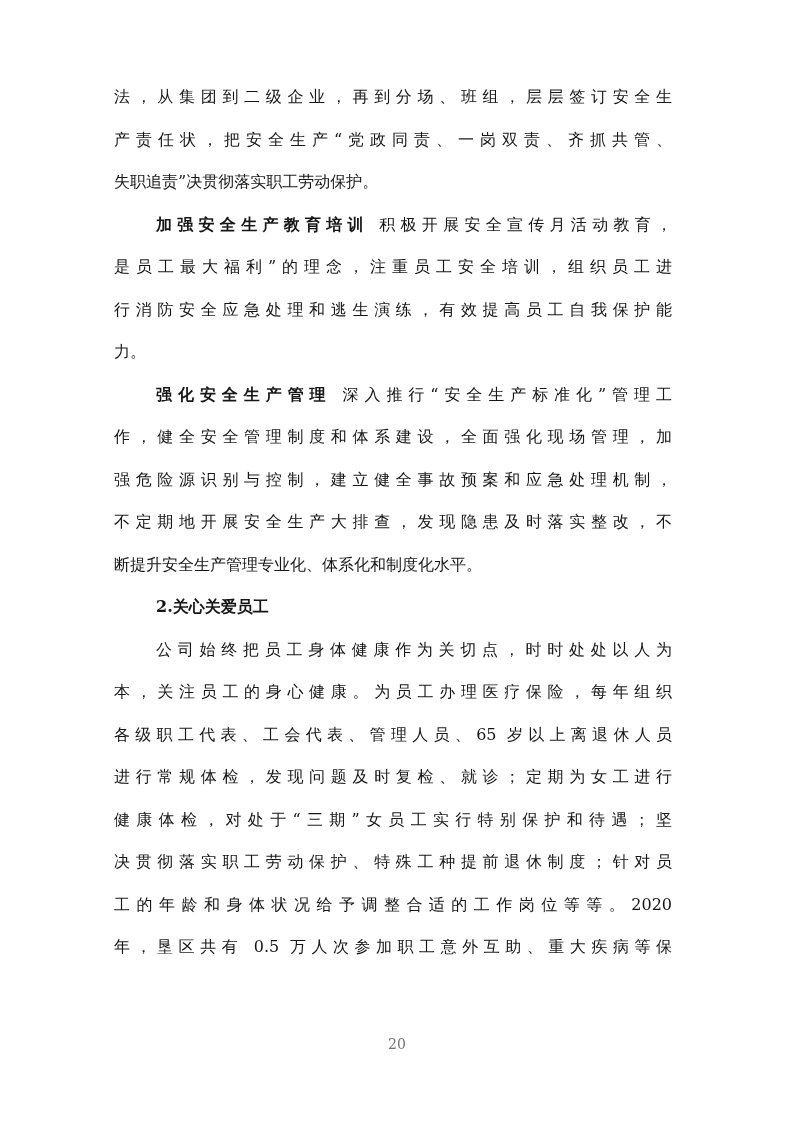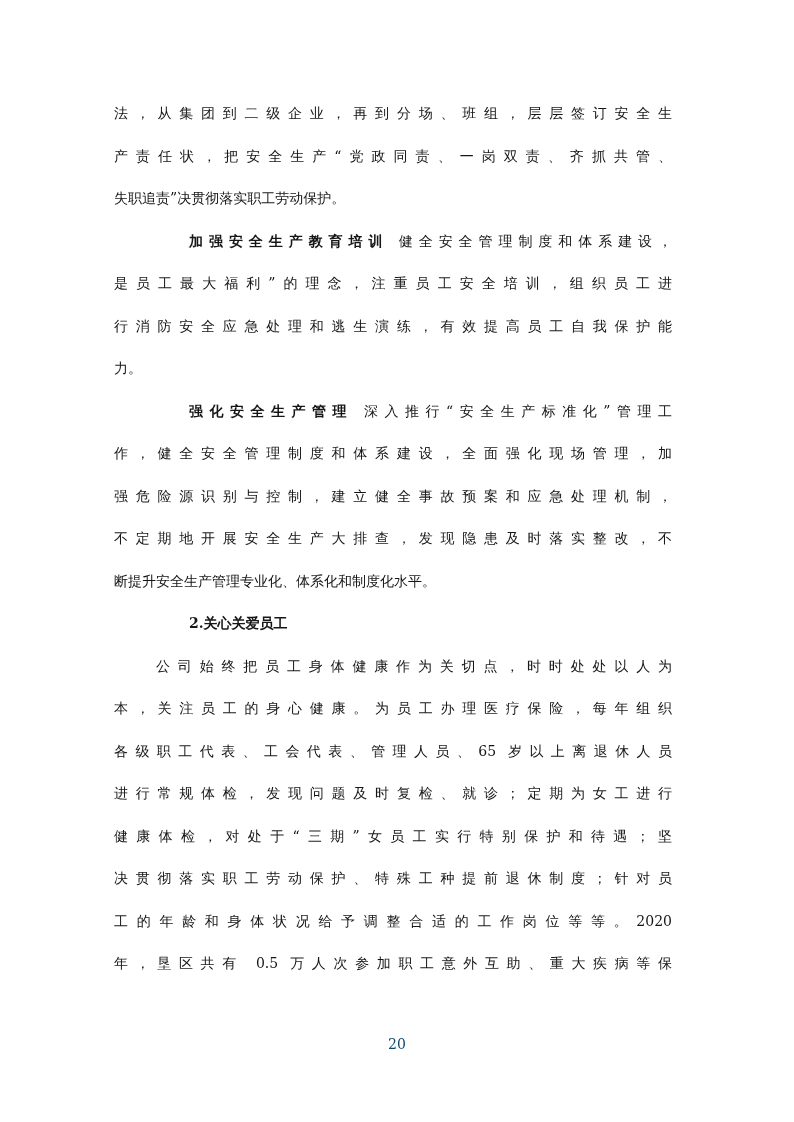--- a/index.html
+++ b/index.html
@@ -12,62 +12,61 @@
     width: 794px;
     height: 1122px;
     background: #ffffff;
     color: #161616;
     font-family: "DejaVu Serif", "Liberation Serif", serif;
     overflow: hidden;
   }
   .text-block {
     position: absolute;
     left: 114px;
-    top: 92px;
+    top: 76px;
     width: 558px;
-    font-size: 14px;
+    font-size: 16px;
   }
   .line {
     height: 42.5px;
     line-height: 42.5px;
     white-space: normal;
     text-align: left;
   }
   .line.full {
     text-align: justify;
     text-align-last: justify;
     text-justify: inter-character;
   }
   .line.indent {
     text-indent: 42px;
   }
   .bold {
     font-weight: bold;
-    margin-left: 33px;
   }
   .page-number {
     position: absolute;
     top: 1036px;
     left: 0;
     width: 100%;
     text-align: center;
     font-size: 14px;
-    color: #0c4a6e;
+    color: #737373;
     font-family: "DejaVu Serif", "Liberation Serif", serif;
   }
 </style>
 </head>
 <body>
 
 <div class="doc-page">
   <div class="text-block">
       <div class="line full"><span>法，从集团到二级企业，再到分场、班组，层层签订安全生</span></div>
       <div class="line full"><span>产责任状，把安全生产“党政同责、一岗双责、齐抓共管、</span></div>
       <div class="line"><span>失职追责”决贯彻落实职工劳动保护。</span></div>
-      <div class="line full indent"><span class="bold">加强安全生产教育培训</span><span> 健全安全管理制度和体系建设，</span></div>
+      <div class="line full indent"><span class="bold">加强安全生产教育培训</span><span> 积极开展安全宣传月活动教育，</span></div>
       <div class="line full"><span>是员工最大福利”的理念，注重员工安全培训，组织员工进</span></div>
       <div class="line full"><span>行消防安全应急处理和逃生演练，有效提高员工自我保护能</span></div>
       <div class="line"><span>力。</span></div>
       <div class="line full indent"><span class="bold">强化安全生产管理</span><span> 深入推行“安全生产标准化”管理工</span></div>
       <div class="line full"><span>作，健全安全管理制度和体系建设，全面强化现场管理，加</span></div>
       <div class="line full"><span>强危险源识别与控制，建立健全事故预案和应急处理机制，</span></div>
       <div class="line full"><span>不定期地开展安全生产大排查，发现隐患及时落实整改，不</span></div>
       <div class="line"><span>断提升安全生产管理专业化、体系化和制度化水平。</span></div>
       <div class="line indent"><span class="bold">2.关心关爱员工</span></div>
       <div class="line full indent"><span>公司始终把员工身体健康作为关切点，时时处处以人为</span></div>

